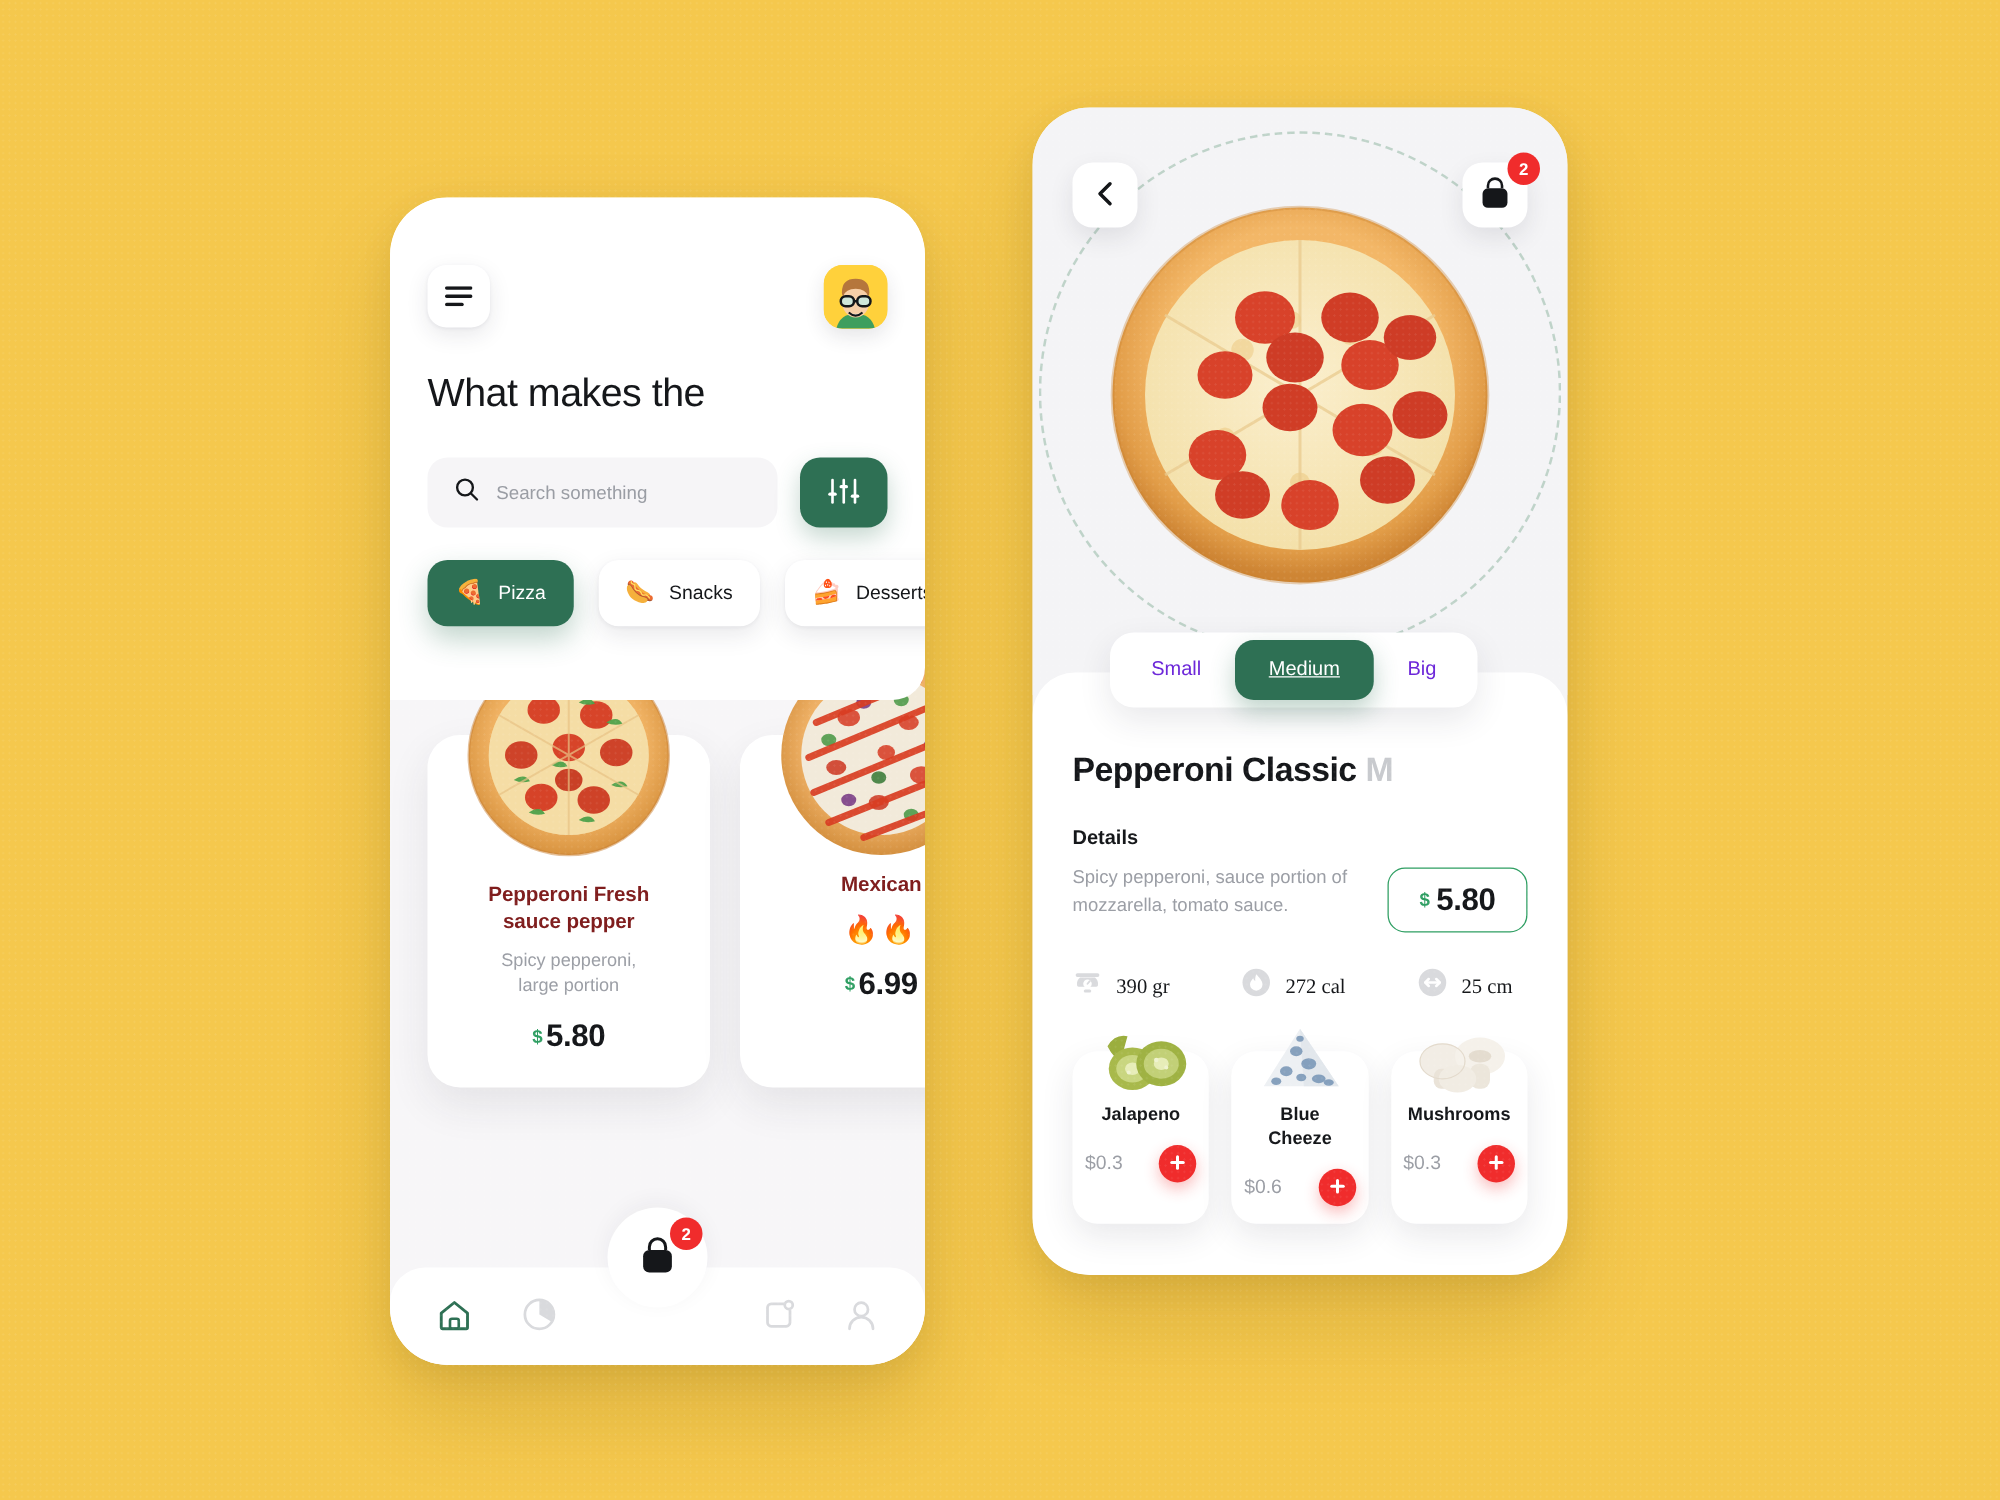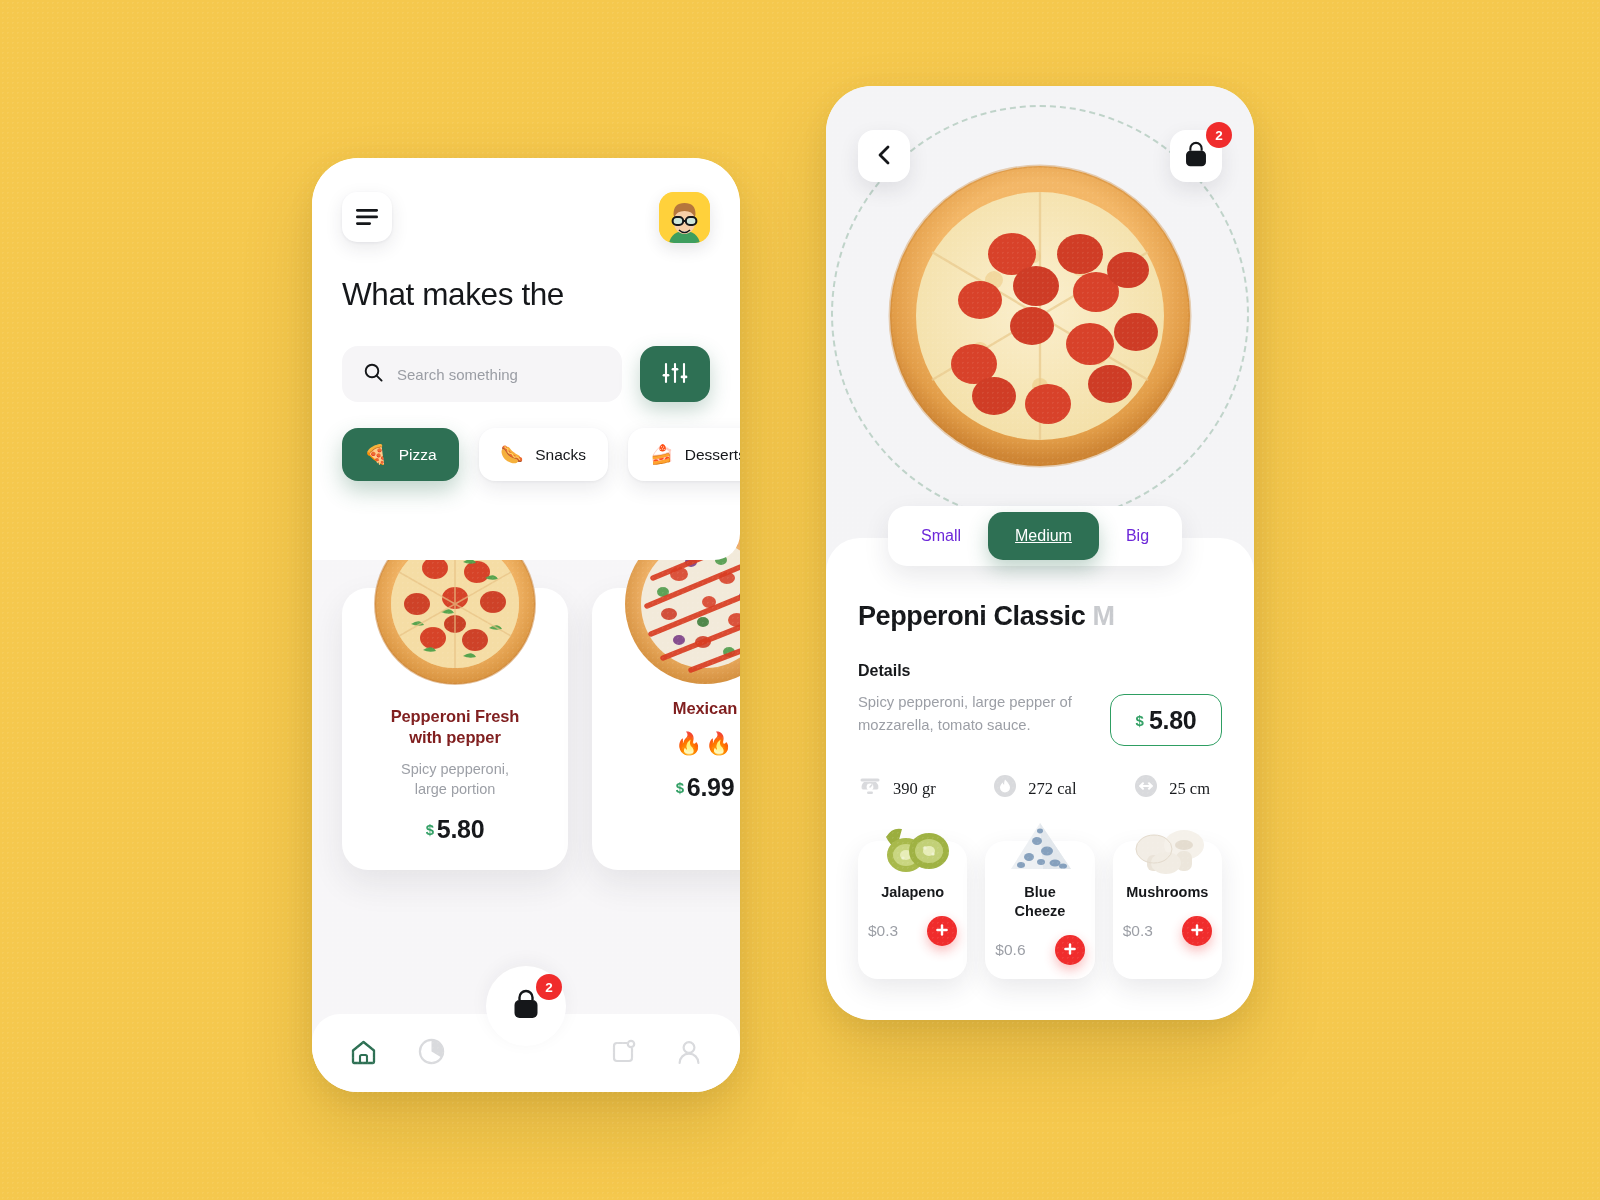--- a/index.html
+++ b/index.html
@@ -39,21 +39,21 @@
     left: 826px; top: 86px;
     width: 428px; height: 934px;
     box-shadow: 0 34px 70px rgba(120,90,10,.20), 0 8px 24px rgba(120,90,10,.10);
     background: #F4F4F6;
   }
 
   
   .l-top {
     position: relative;
     background: #FFFFFF;
-    padding: 34px 30px 0 30px;
+    padding: 54px 30px 0 30px;
     height: 402px;
     border-radius: 46px 46px 26px 26px;
     z-index: 3;
   }
   .l-headrow { display: flex; align-items: flex-start; justify-content: space-between; }
   .menu-btn {
     width: 50px; height: 50px; border-radius: 15px;
     background: #FFFFFF;
     box-shadow: 0 6px 18px rgba(40,40,60,.10), 0 1px 3px rgba(40,40,60,.06);
     display: flex; align-items: center; justify-content: center;
@@ -388,21 +388,21 @@
               <path d="M96 140 q9-6 13 1 q-7 2-13-1z"></path>
             </g>
             <g stroke="#E8C285" stroke-width="1.6" opacity=".7">
               <line x1="88" y1="24" x2="88" y2="152"></line>
               <line x1="32" y1="56" x2="144" y2="120"></line>
               <line x1="32" y1="120" x2="144" y2="56"></line>
             </g>
           </svg>
           <div class="prod-name">
             <span>Pepperoni Fresh</span><br>
-            <span>with pepper</span>
+            <span>sauce pepper</span>
           </div>
           <div class="prod-desc">
             <span>Spicy pepperoni,</span><br>
             <span>large portion</span>
           </div>
           <div class="prod-price">
             <span class="cur">$</span><span>5.80</span>
           </div>
         </div>
 
@@ -578,21 +578,21 @@
 
       <div class="r-title">
         <span>Pepperoni Classic</span>
         <span class="sz">M</span>
       </div>
 
       <div class="det-head">Details</div>
 
       <div class="det-row">
         <div class="det-desc">
-          <span>Spicy pepperoni, large pepper of</span>
+          <span>Spicy pepperoni, sauce portion of</span>
           <span>mozzarella, tomato sauce.</span>
         </div>
         <div class="price-pill">
           <span class="cur">$</span>
           <span class="val">5.80</span>
         </div>
       </div>
 
       <div class="metrics">
         <div class="metric">

